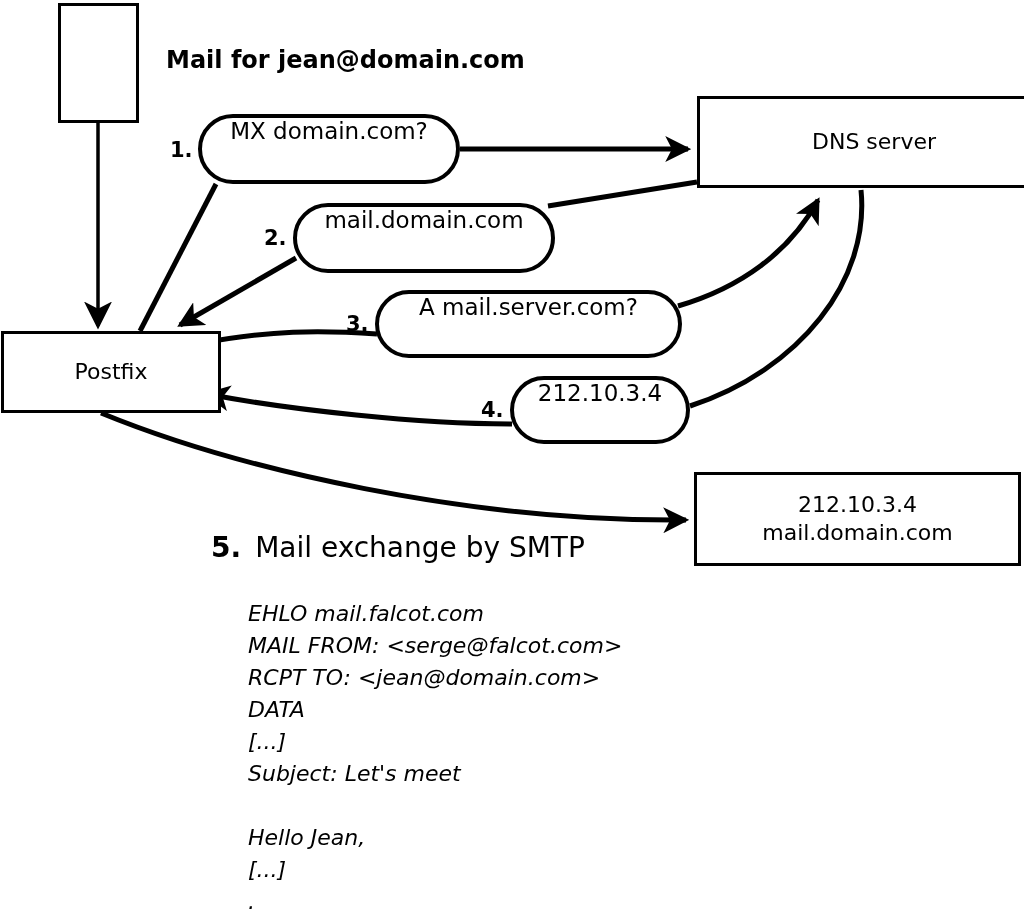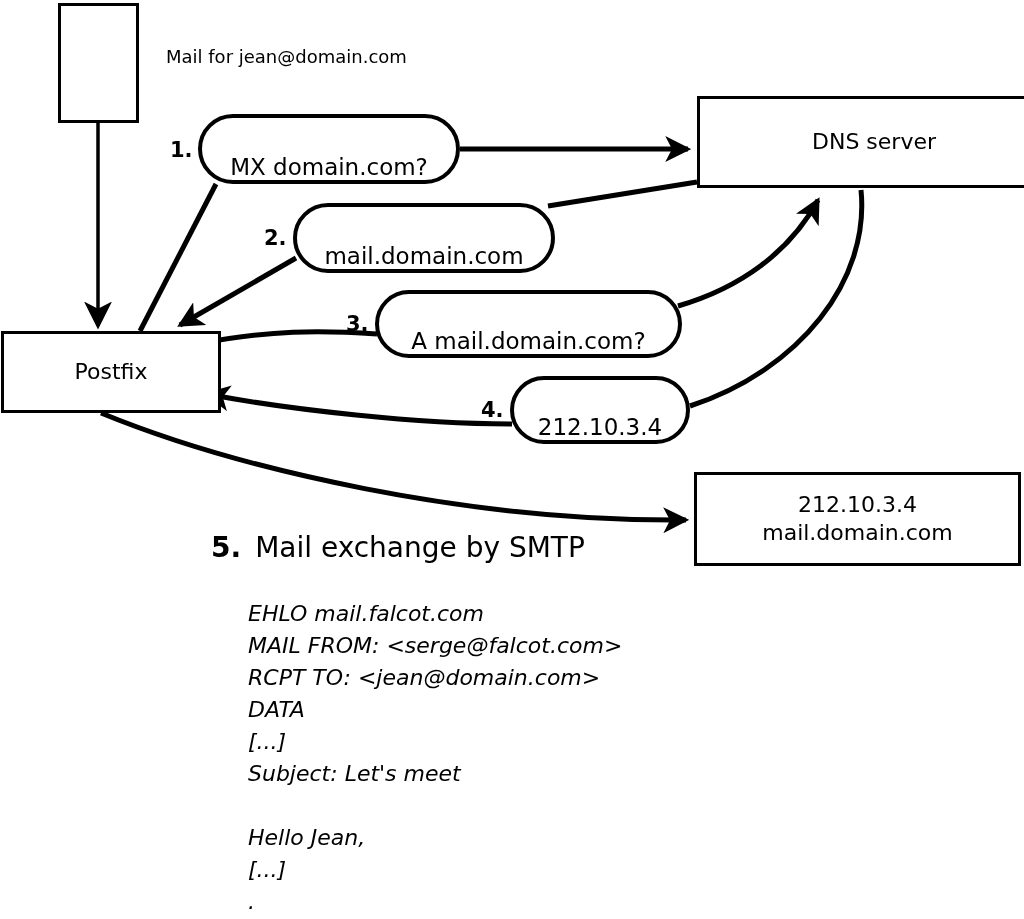--- a/index.html
+++ b/index.html
@@ -38,40 +38,41 @@
     font-size: 22px;
     line-height: 28px;
     white-space: pre-line;
   }
   .bubble {
     position: absolute;
     background: #ffffff;
     border: 4px solid #000000;
     box-sizing: border-box;
     display: flex;
-    align-items: flex-end;
+    align-items: flex-start;
     justify-content: center;
     z-index: 4;
   }
   .bubble .label {
     font-size: 23px;
     white-space: nowrap;
   }
   .step-num {
     position: absolute;
     font-size: 21px;
     font-weight: bold;
     z-index: 5;
     white-space: nowrap;
   }
   .free-text {
     position: absolute;
-    font-size: 18px;
+    font-size: 24px;
     white-space: nowrap;
     z-index: 2;
+    font-weight: bold;
   }
   .smtp-caption {
     position: absolute;
     font-size: 28px;
     z-index: 5;
     white-space: nowrap;
     margin-left: 6px;
   }
   .smtp-caption .num {
     font-weight: bold;
@@ -145,21 +146,21 @@
     <span class="label">MX domain.com?</span>
   </div>
 
   <div class="step-num" style="left:264px; top:226px;">2.</div>
   <div class="bubble" style="left:293px; top:203px; width:262px; height:70px; border-radius:35px;">
     <span class="label">mail.domain.com</span>
   </div>
 
   <div class="step-num" style="left:346px; top:312px;">3.</div>
   <div class="bubble" style="left:375px; top:290px; width:307px; height:68px; border-radius:34px;">
-    <span class="label">A mail.domain.com?</span>
+    <span class="label">A mail.server.com?</span>
   </div>
 
   <div class="step-num" style="left:481px; top:398px;">4.</div>
   <div class="bubble" style="left:510px; top:376px; width:180px; height:68px; border-radius:34px;">
     <span class="label">212.10.3.4</span>
   </div>
 
   <div class="smtp-caption" style="left:205px; top:531px;">
     <span class="num">5.</span><span>Mail exchange by SMTP</span>
   </div>

